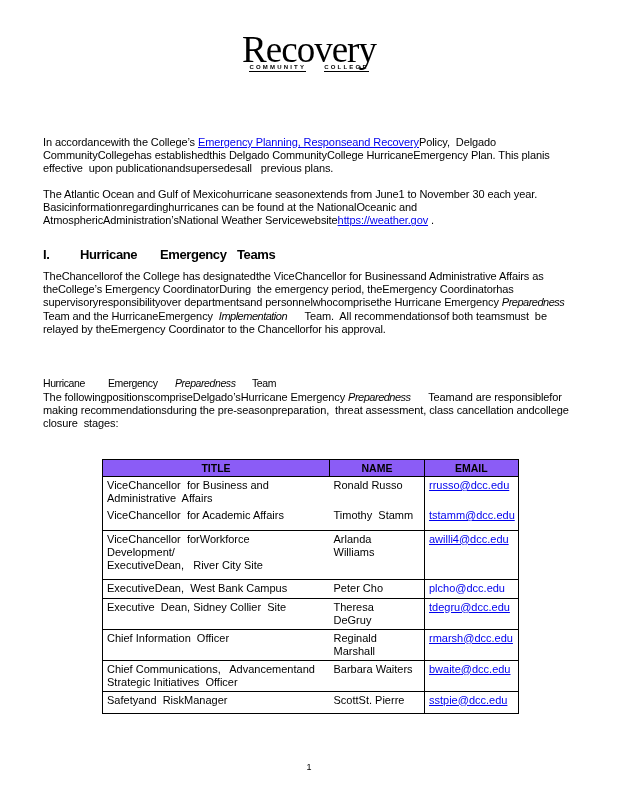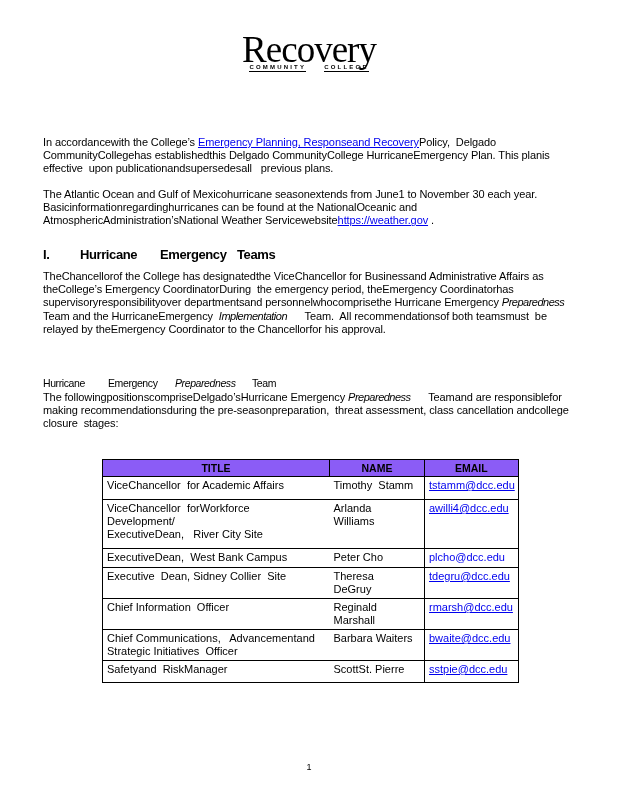--- a/index.html
+++ b/index.html
@@ -177,20 +177,26 @@
   <div class="roster">
     <table>
       <thead>
         <tr>
           <th class="col-title">TITLE</th>
           <th class="col-name">NAME</th>
           <th class="col-email">EMAIL</th>
         </tr>
       </thead>
       <tbody>
+        <tr class="no-bottom h29">
+          <td class="c-title">ViceChancellor  for Business and
+Administrative  Affairs</td>
+          <td class="c-name">Ronald Russo</td>
+          <td class="c-email"><a class="email-link">rrusso@dcc.edu</a></td>
+        </tr>
         <tr class="h23">
           <td class="c-title">ViceChancellor  for Academic Affairs</td>
           <td class="c-name">Timothy  Stamm</td>
           <td class="c-email"><a class="email-link">tstamm@dcc.edu</a></td>
         </tr>
         <tr class="h49">
           <td class="c-title">ViceChancellor  forWorkforce
 Development/
 ExecutiveDean,   River City Site</td>
           <td class="c-name">Arlanda

